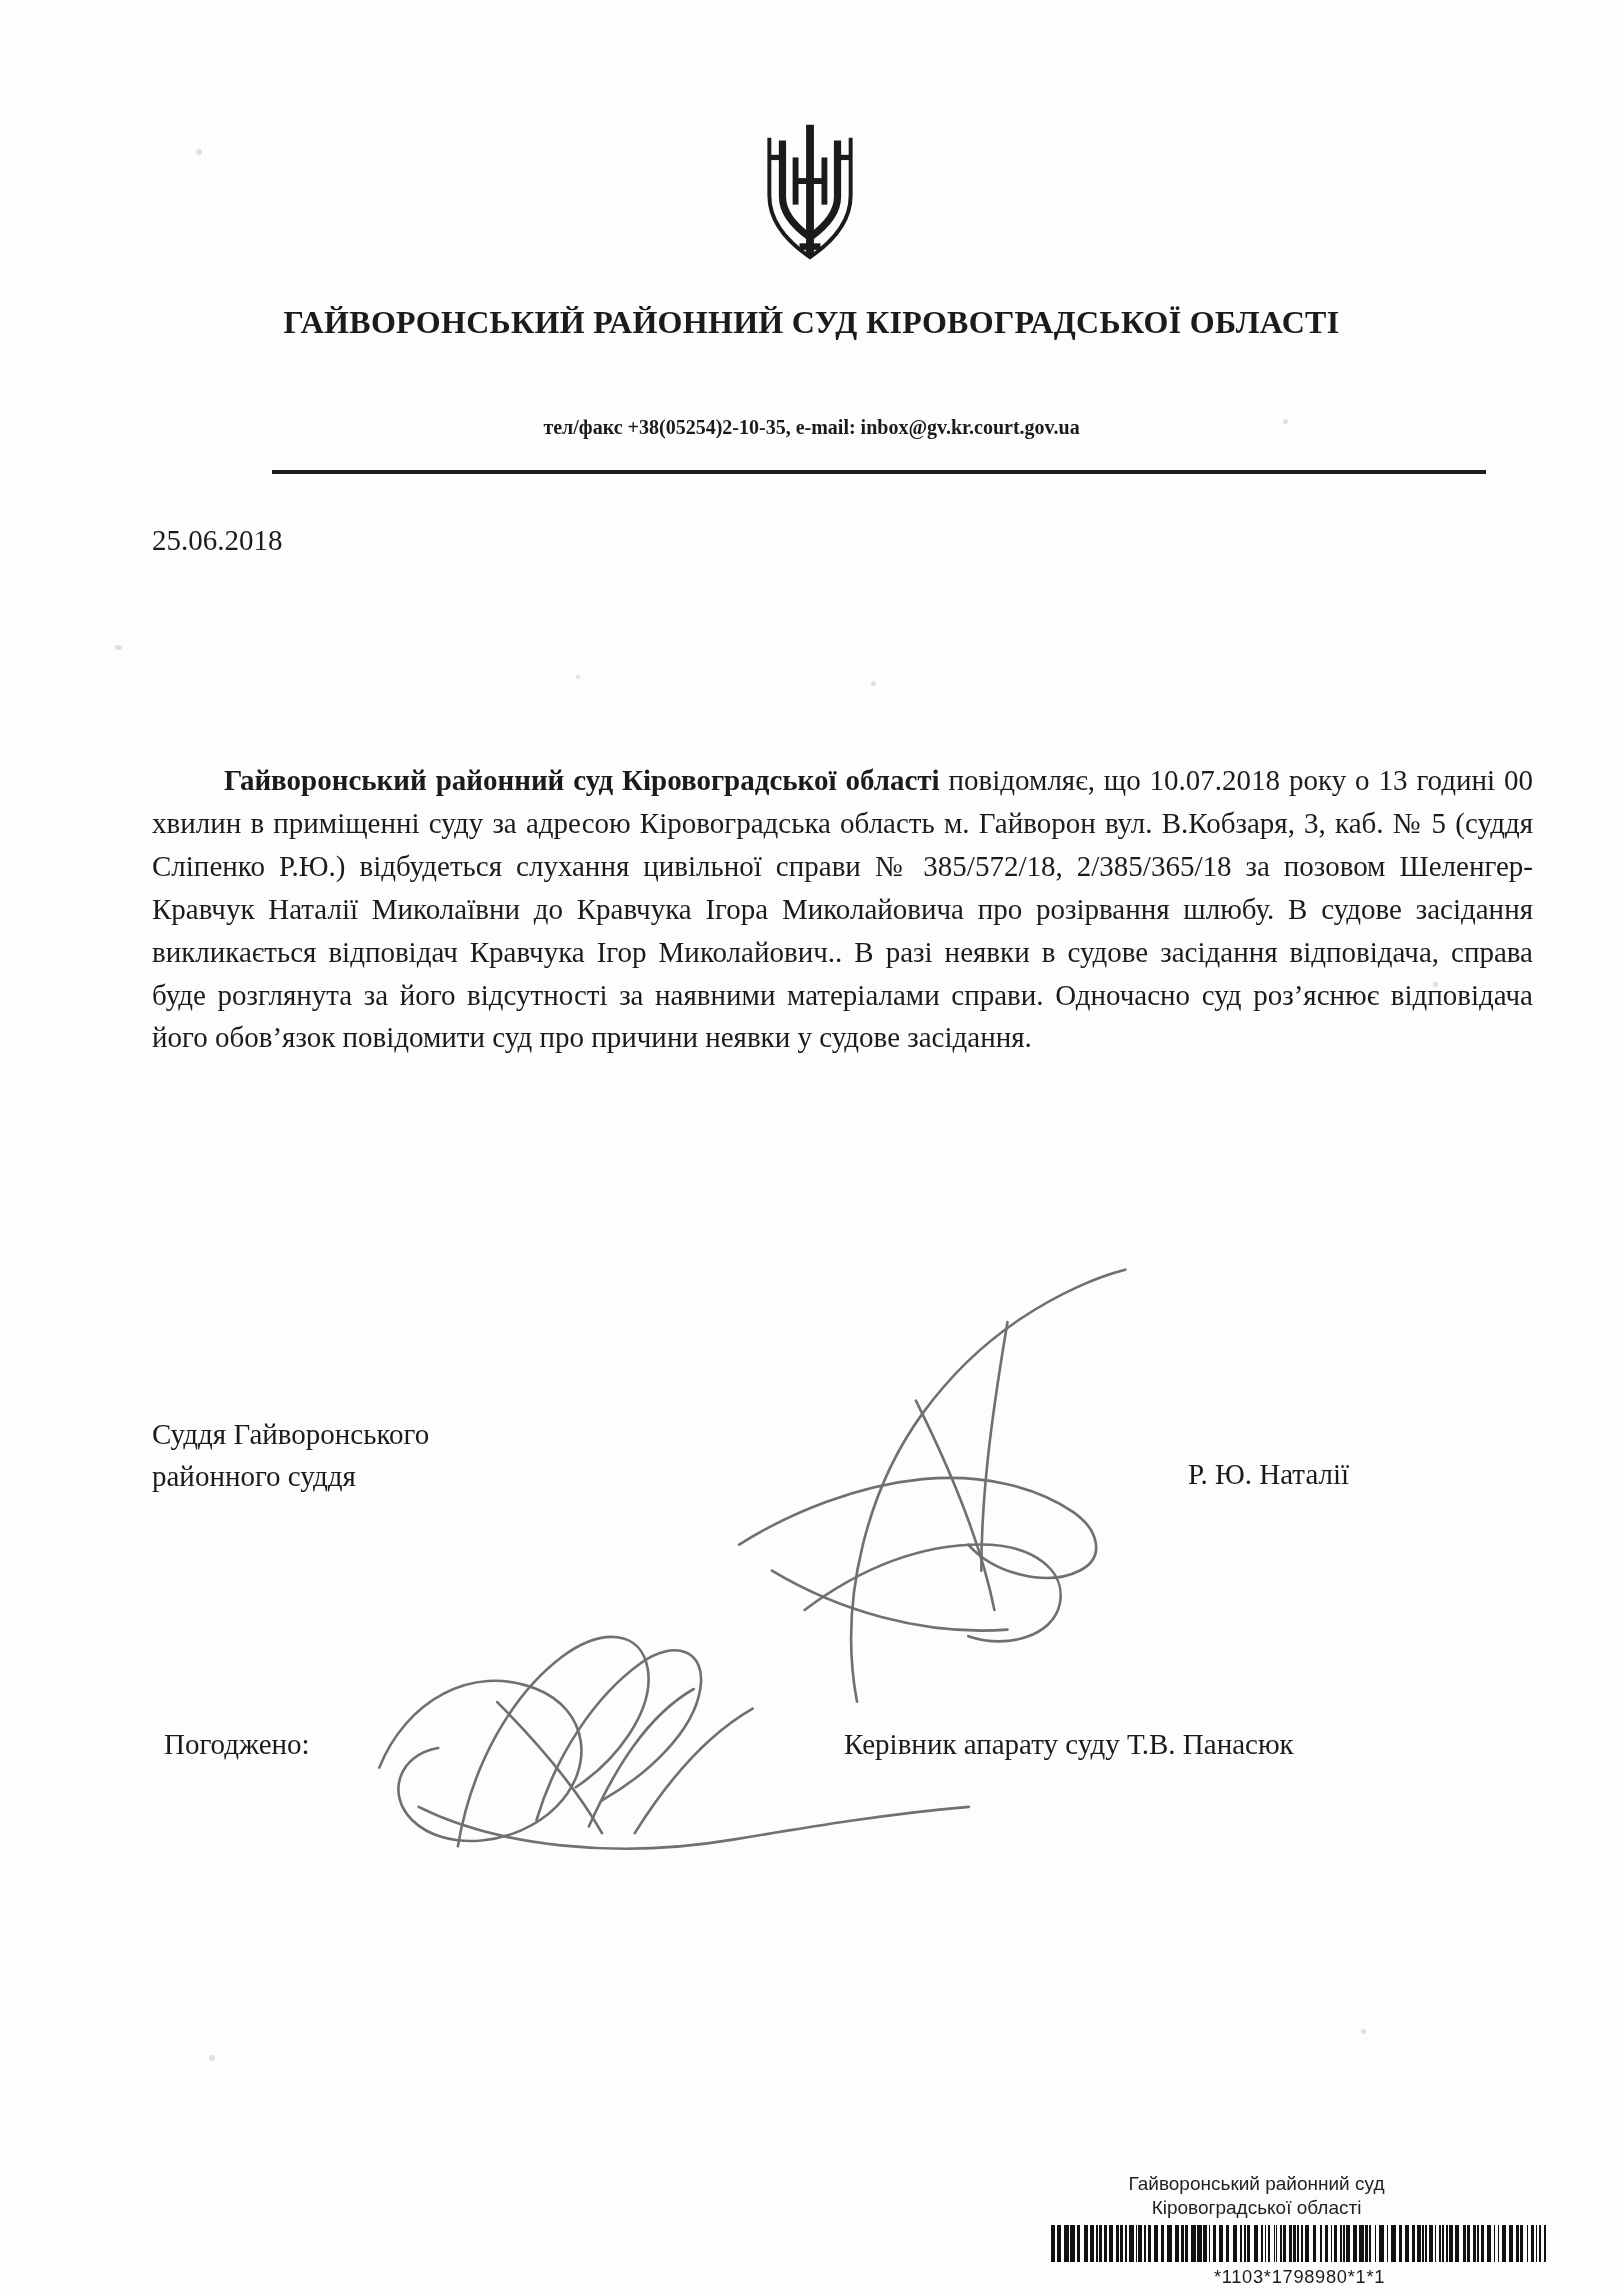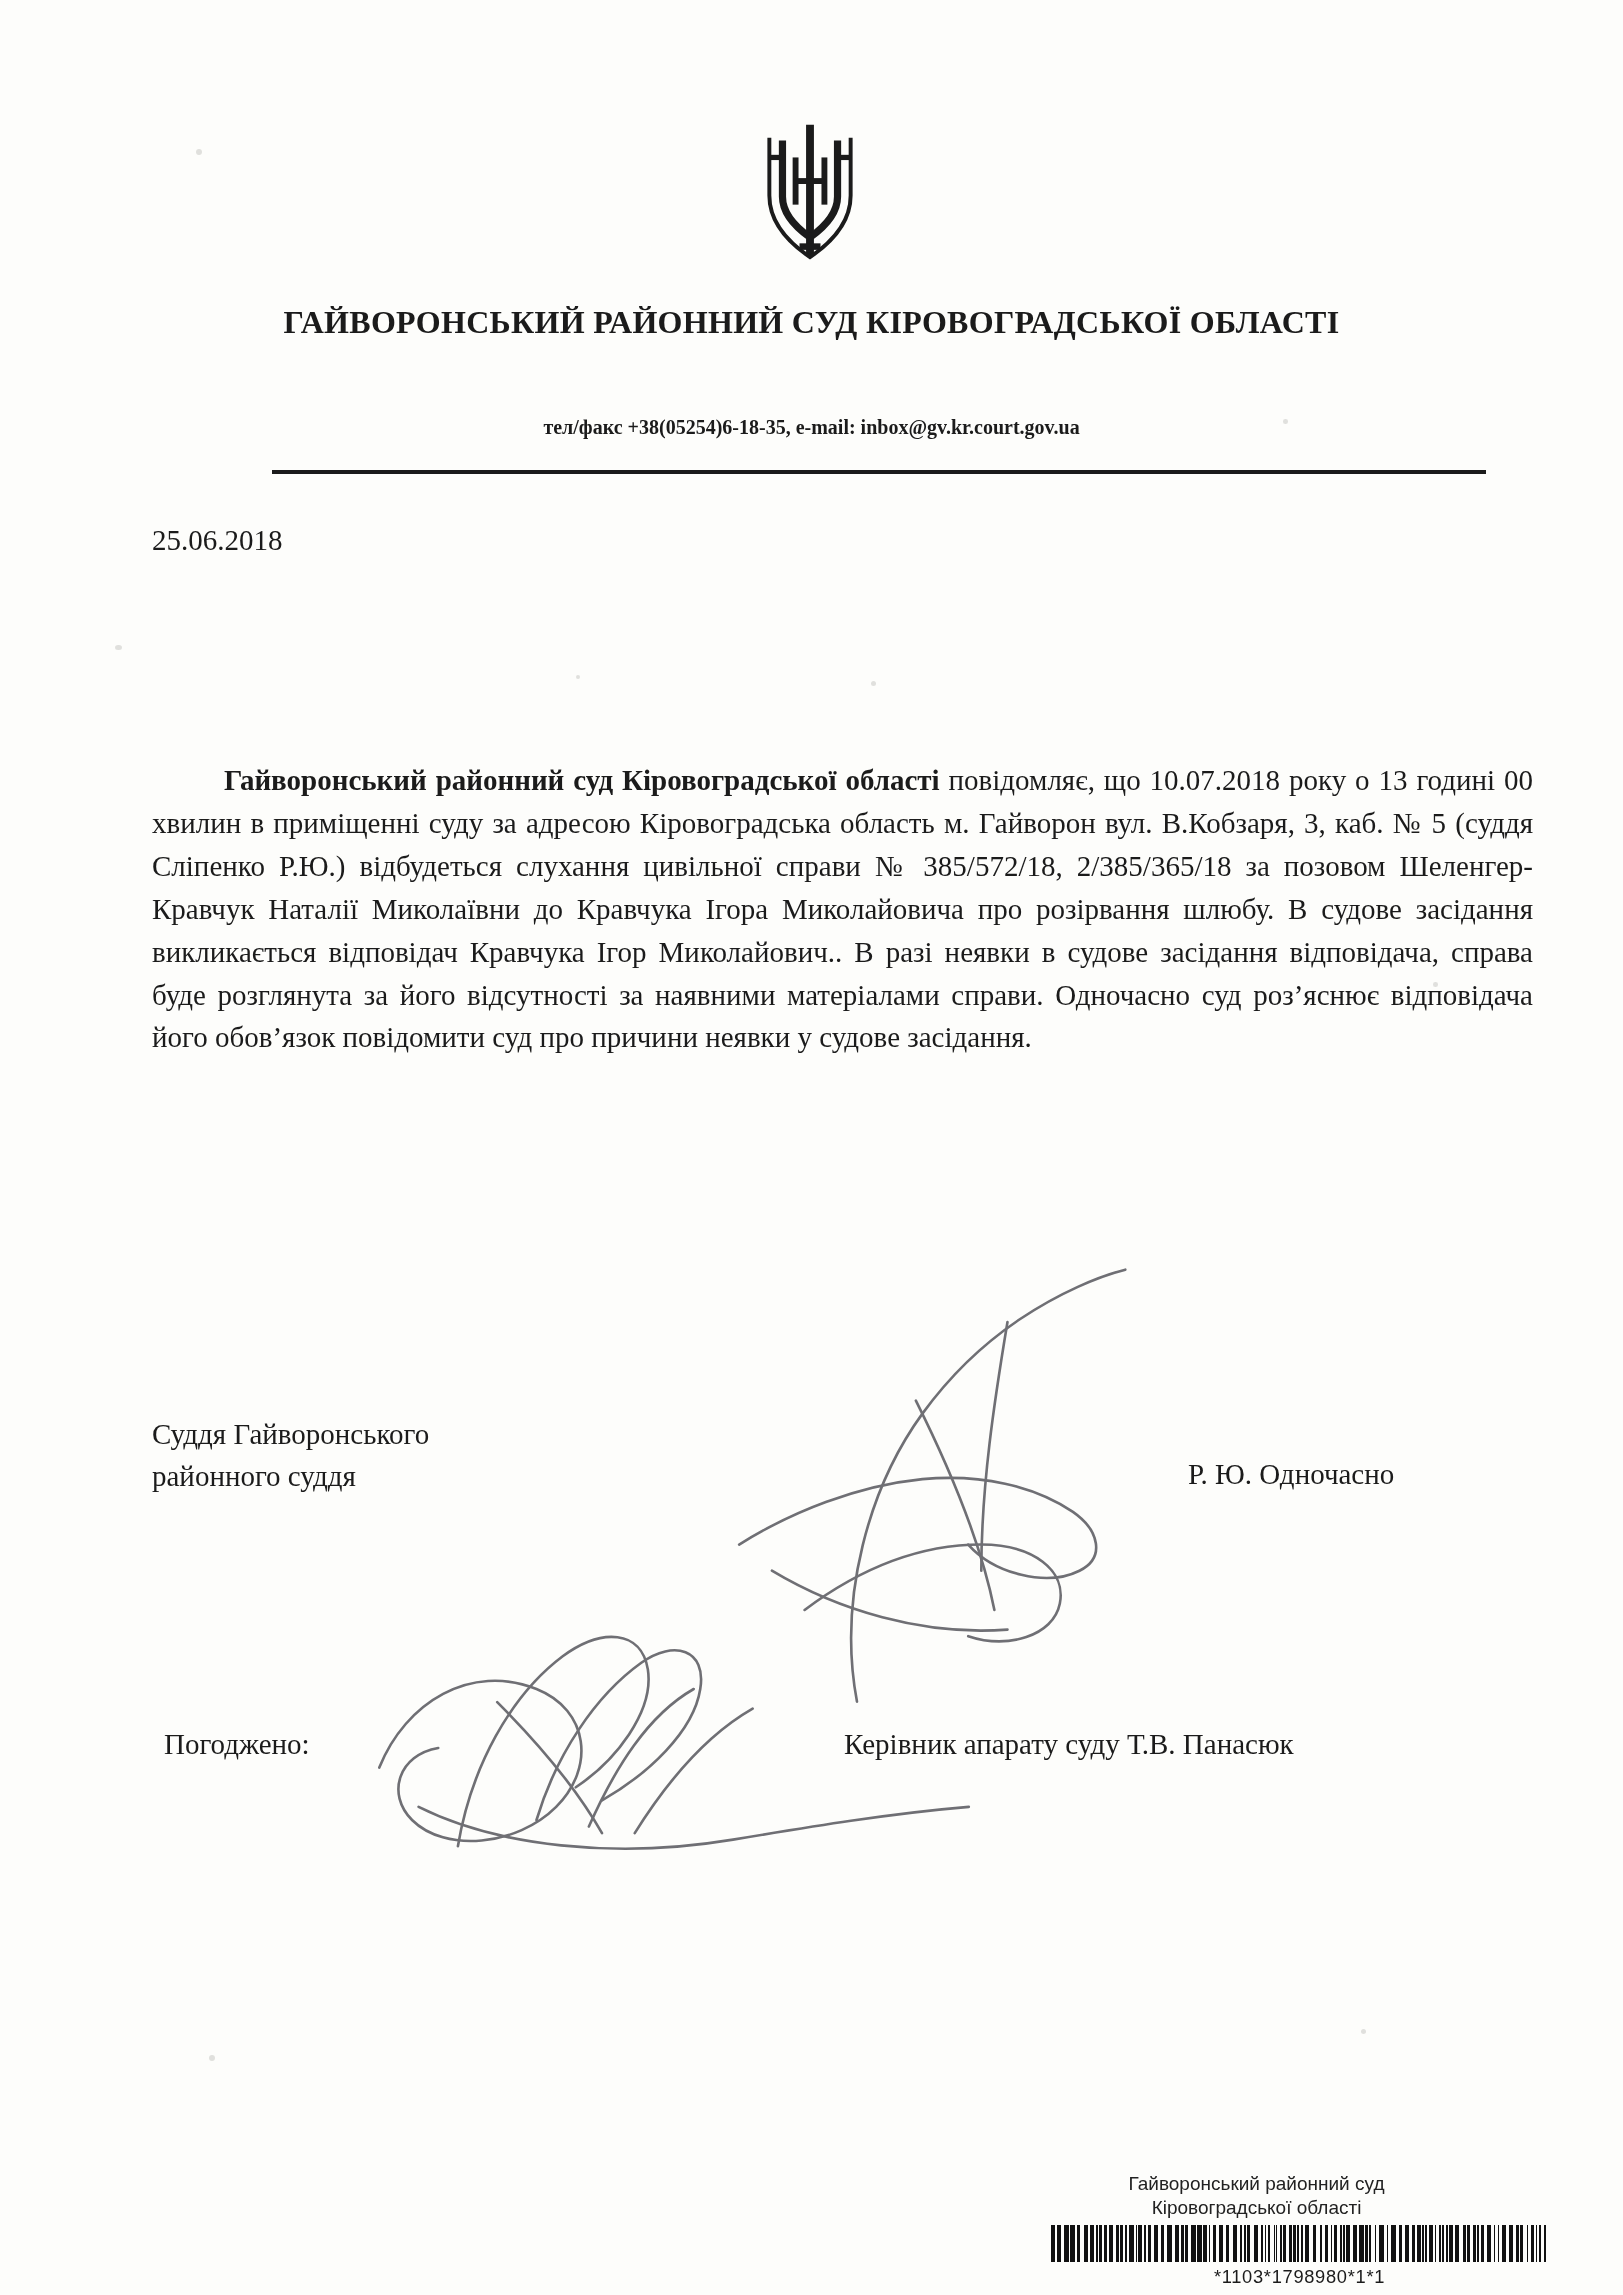--- a/index.html
+++ b/index.html
@@ -184,21 +184,21 @@
         <path d="M112 60 L112 132" stroke-width="9"></path>
         <path d="M68 96 L112 96" stroke-width="9"></path>
         <path d="M28 60 L48 60" stroke-width="8"></path>
         <path d="M132 60 L152 60" stroke-width="8"></path>
         <path d="M74 196 L106 196" stroke-width="10"></path>
       </g>
     </svg>
   </div>
 
   <div class="court-title">ГАЙВОРОНСЬКИЙ РАЙОННИЙ СУД КІРОВОГРАДСЬКОЇ ОБЛАСТІ</div>
-  <div class="addr2">тел/факс +38(05254)6-18-35, e-mail: inbox@gv.kr.court.gov.ua</div>
+  <div class="addr2">тел/факс +38(05254)2-10-35, e-mail: inbox@gv.kr.court.gov.ua</div>
   <div class="rule"></div>
 
   <div class="docdate">25.06.2018</div>
 
   <div class="body-text">
     <span class="indent"></span><span class="lead">Гайворонський районний суд Кіровоградської області</span><span> повідомляє, що 10.07.2018    року о 13 годині 00 хвилин в приміщенні суду за адресою Кіровоградська область м. Гайворон вул. В.Кобзаря, 3, каб. № 5 (суддя Сліпенко Р.Ю.) відбудеться слухання цивільної справи № 385/572/18, 2/385/365/18 за позовом Шеленгер-Кравчук Наталії Миколаївни до Кравчука Ігора Миколайовича про розірвання шлюбу.    В судове засідання викликається відповідач Кравчука Ігор Миколайович.. В разі неявки в судове засідання    відповідача, справа буде розглянута за його відсутності за наявними матеріалами справи. Одночасно суд роз’яснює  відповідача його обов’язок повідомити суд про причини неявки у судове засідання.</span>
   </div>
 
   <svg class="sign-svg sign-a" viewBox="0 0 900 800">
     <g fill="none" stroke="#6f6f74" stroke-width="4" stroke-linecap="round">
@@ -220,21 +220,21 @@
       <path d="M450 400 C500 320 560 250 630 210"></path>
       <path d="M120 360 C240 420 420 440 600 410 C720 390 840 370 960 360"></path>
       <path d="M240 200 C300 260 360 330 400 400"></path>
     </g>
   </svg>
 
   <div class="sig-role">
     <div>Суддя Гайворонського</div>
     <div>районного суддя</div>
   </div>
-  <div class="sig-name">Р. Ю.  Одночасно</div>
+  <div class="sig-name">Р. Ю.  Наталії</div>
 
   <div class="approve-label">Погоджено:</div>
   <div class="approve-name">Керівник апарату суду Т.В. Панасюк</div>
 
   <div class="footer-label">
     <div>Гайворонський районний суд</div>
     <div>Кіровоградської області</div>
   </div>
 
   <div class="barcode" id="barcode">

